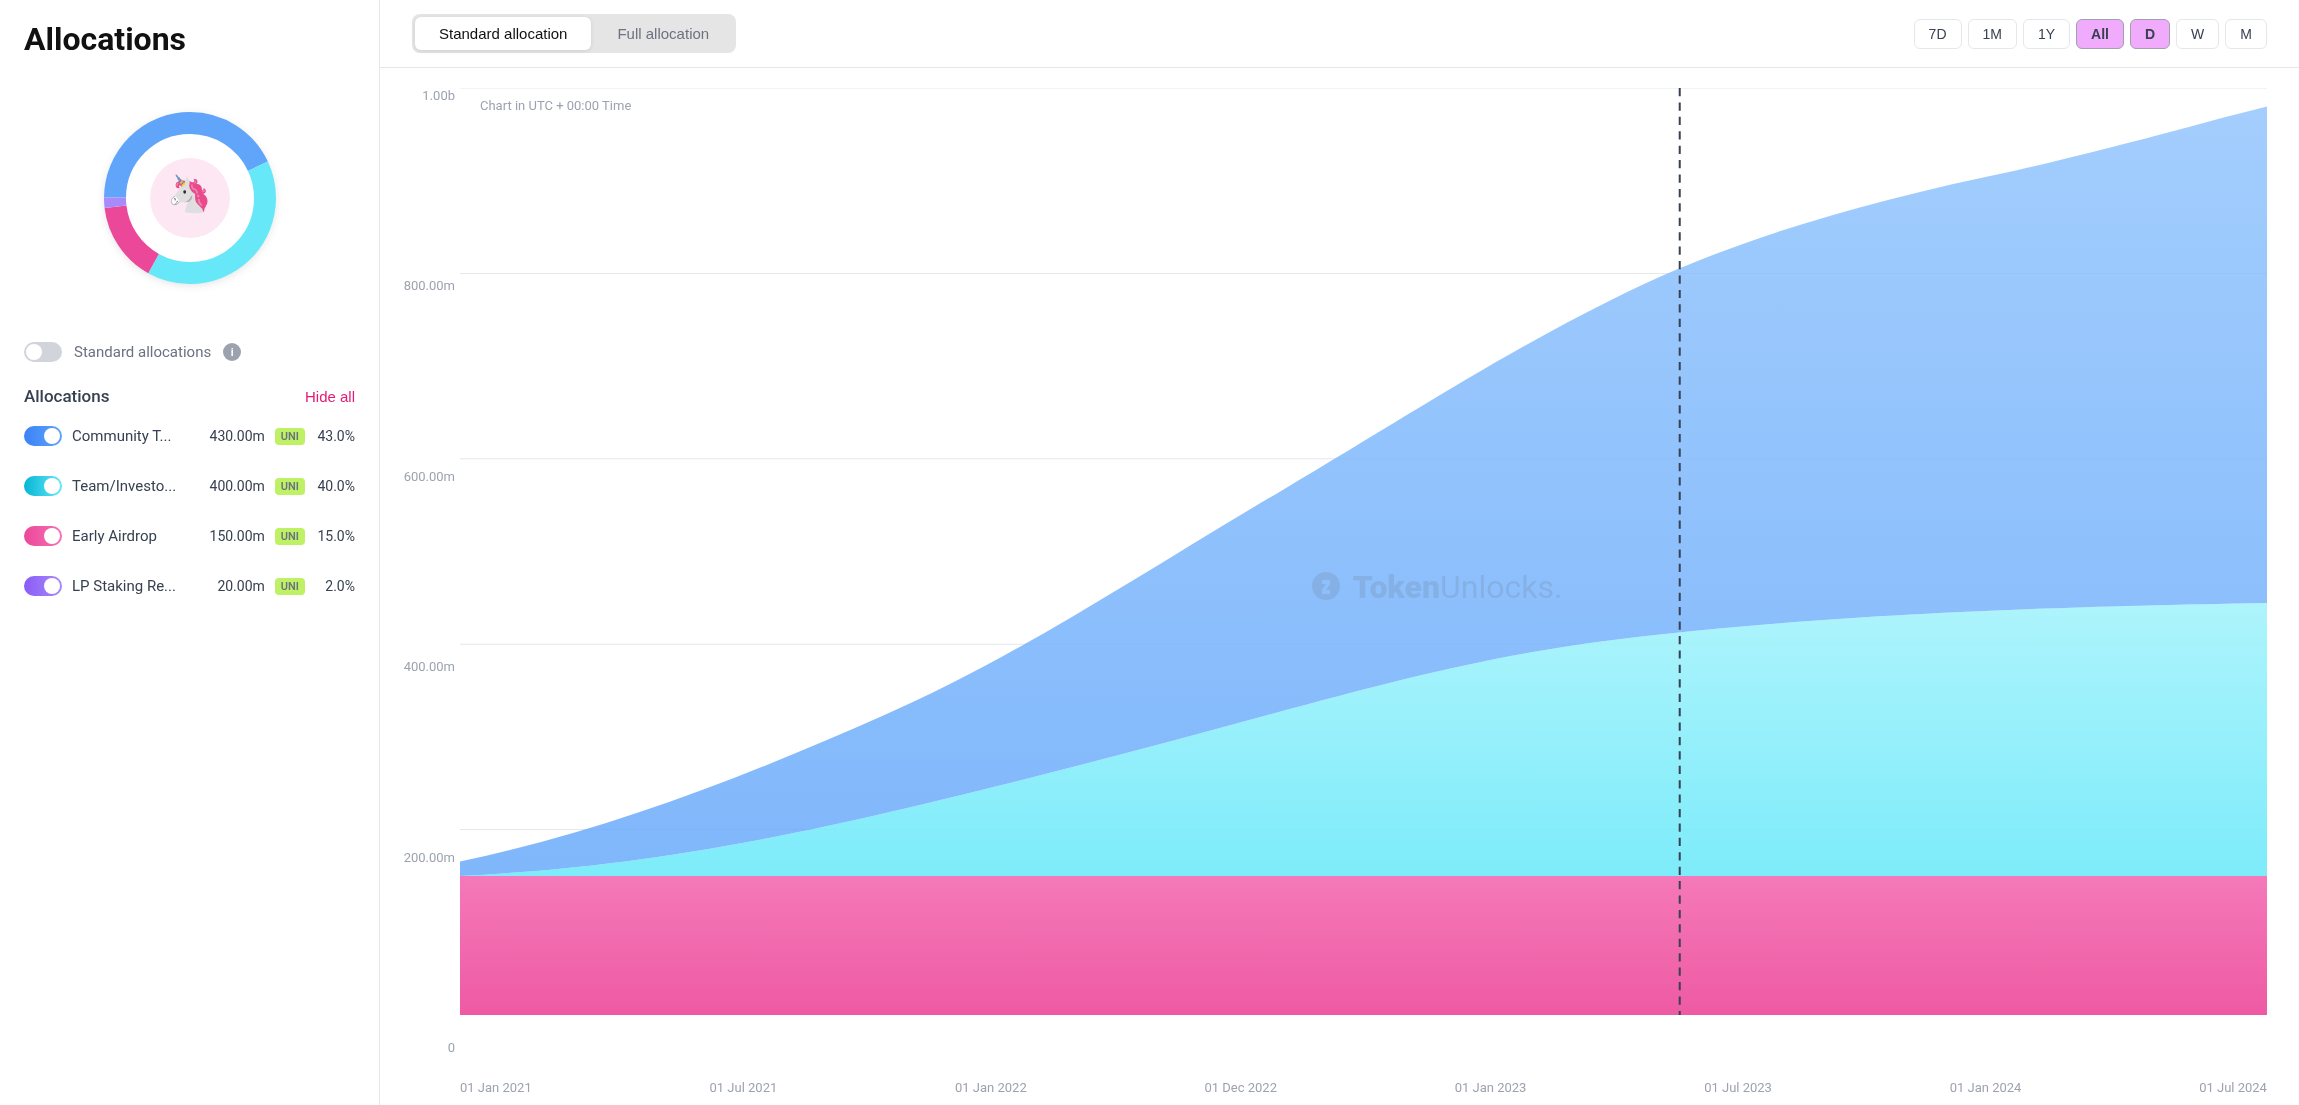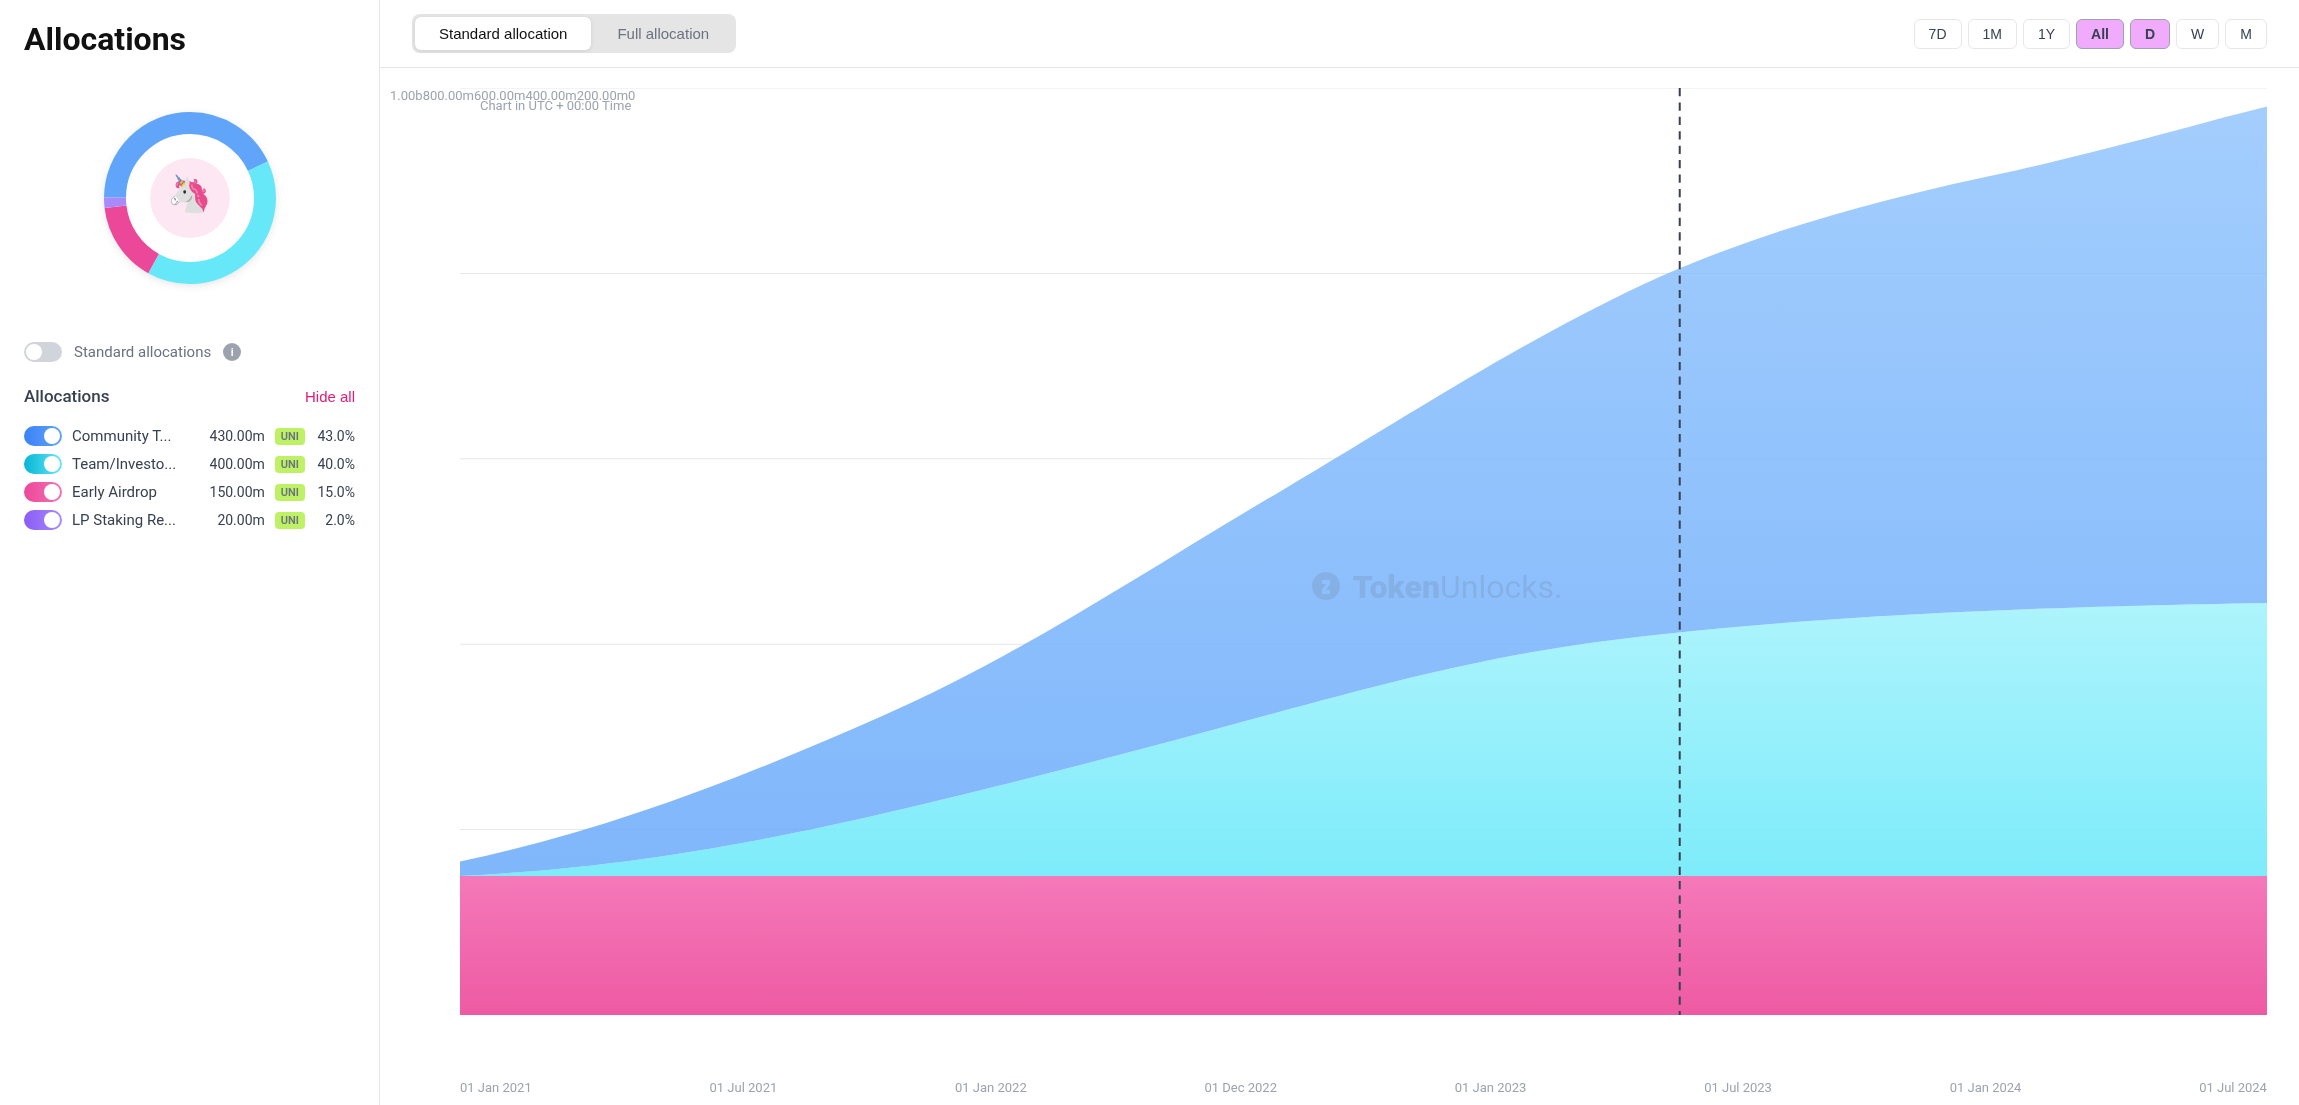--- a/index.html
+++ b/index.html
@@ -89,21 +89,21 @@
       color: #e11d77;
       cursor: pointer;
       font-weight: 500;
       background: none;
       border: none;
     }
 
     .alloc-list {
       display: flex;
       flex-direction: column;
-      gap: 8px;
+      gap: 30px;
     }
     .alloc-item {
       display: flex;
       align-items: center;
       gap: 10px;
     }
     .alloc-toggle {
       width: 38px;
       height: 20px;
       border-radius: 10px;
@@ -231,21 +231,21 @@
       height: 100%;
     }
 
     
     .y-axis {
       position: absolute;
       left: 10px;
       top: 20px;
       bottom: 50px;
       display: flex;
-      flex-direction: row;
+      flex-direction: column;
       justify-content: space-between;
       font-size: 13px;
       color: #9ca3af;
       text-align: right;
       width: 65px;
     }
 
     
     .x-axis {
       position: absolute;

